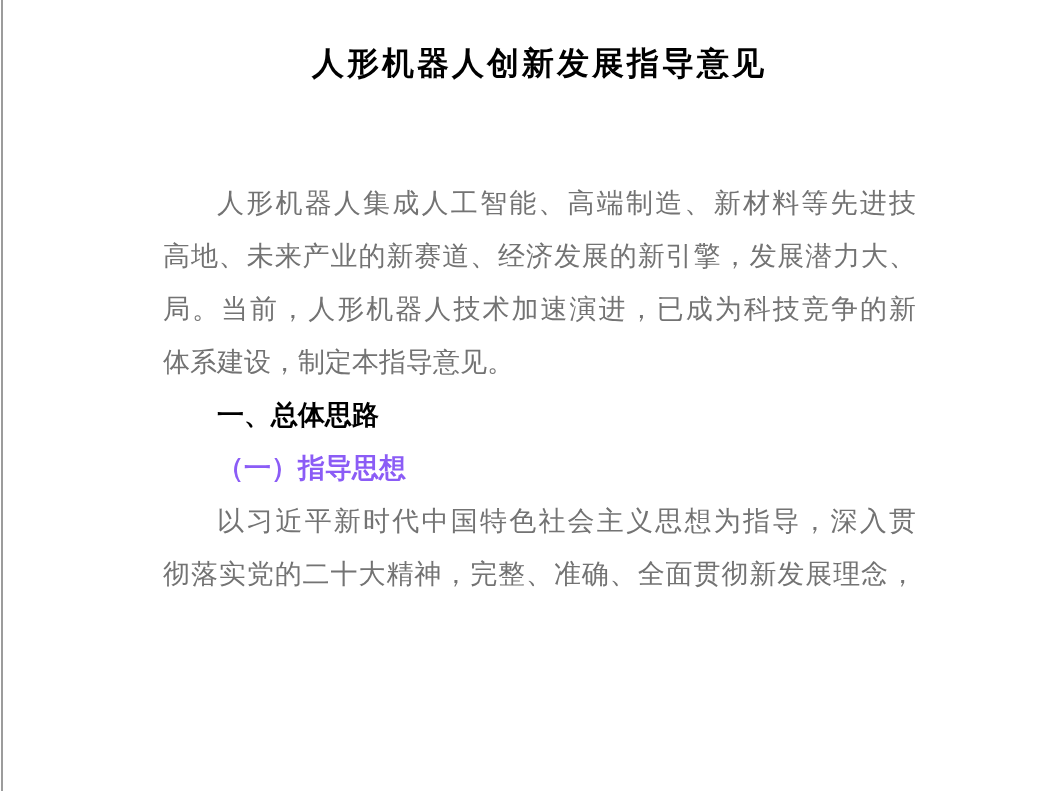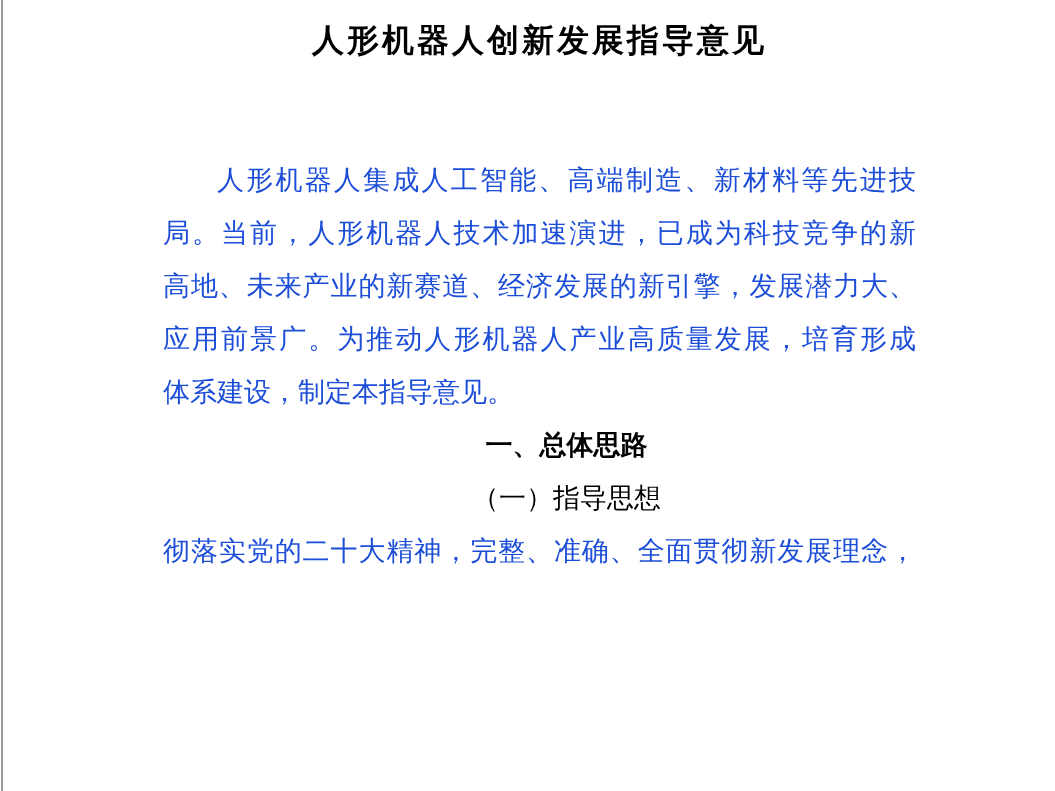--- a/index.html
+++ b/index.html
@@ -22,65 +22,64 @@
     top: 0;
     bottom: 0;
     width: 2px;
     background: #9c9c9c;
   }
   .text-column {
     margin-left: 163px;
     width: 753px;
   }
   .doc-title {
-    padding-top: 21px;
+    padding-top: 44px;
     margin: 0 0 95px 0;
     font-size: 32px;
     line-height: 38px;
     font-weight: bold;
     text-align: center;
     letter-spacing: 3px;
     color: #000000;
   }
   .line {
     font-size: 27px;
     line-height: 53px;
     height: 53px;
     white-space: normal;
-    color: #1d4ed8;
+    color: #737373;
   }
   .line.indent {
     text-indent: 54px;
-    text-align: center;
   }
   .line.justify {
     text-align: justify;
     text-align-last: justify;
     text-justify: inter-character;
   }
   .line.heading1 {
     font-weight: bold;
     color: #000000;
   }
   .line.heading2 {
-    font-weight: normal;
-    color: #000000;
+    font-weight: bold;
+    color: #8b5cf6;
   }
 </style>
 </head>
 <body>
 
 <div class="page">
   <div class="page-left-border"></div>
   <div class="text-column">
     <h1 class="doc-title">人形机器人创新发展指导意见</h1>
     <div>
         <div class="line body indent justify">人形机器人集成人工智能、高端制造、新材料等先进技</div>
+        <div class="line body justify">高地、未来产业的新赛道、经济发展的新引擎，发展潜力大、</div>
         <div class="line body justify">局。当前，人形机器人技术加速演进，已成为科技竞争的新</div>
-        <div class="line body justify">高地、未来产业的新赛道、经济发展的新引擎，发展潜力大、</div>
-        <div class="line body justify">应用前景广。为推动人形机器人产业高质量发展，培育形成</div>
         <div class="line body">体系建设，制定本指导意见。</div>
         <div class="line heading1 indent">一、总体思路</div>
         <div class="line heading2 indent">（一）指导思想</div>
+        <div class="line body indent justify">以习近平新时代中国特色社会主义思想为指导，深入贯</div>
         <div class="line body justify">彻落实党的二十大精神，完整、准确、全面贯彻新发展理念，</div>
       </div>
   </div>
 </div>
 
 </body></html>

